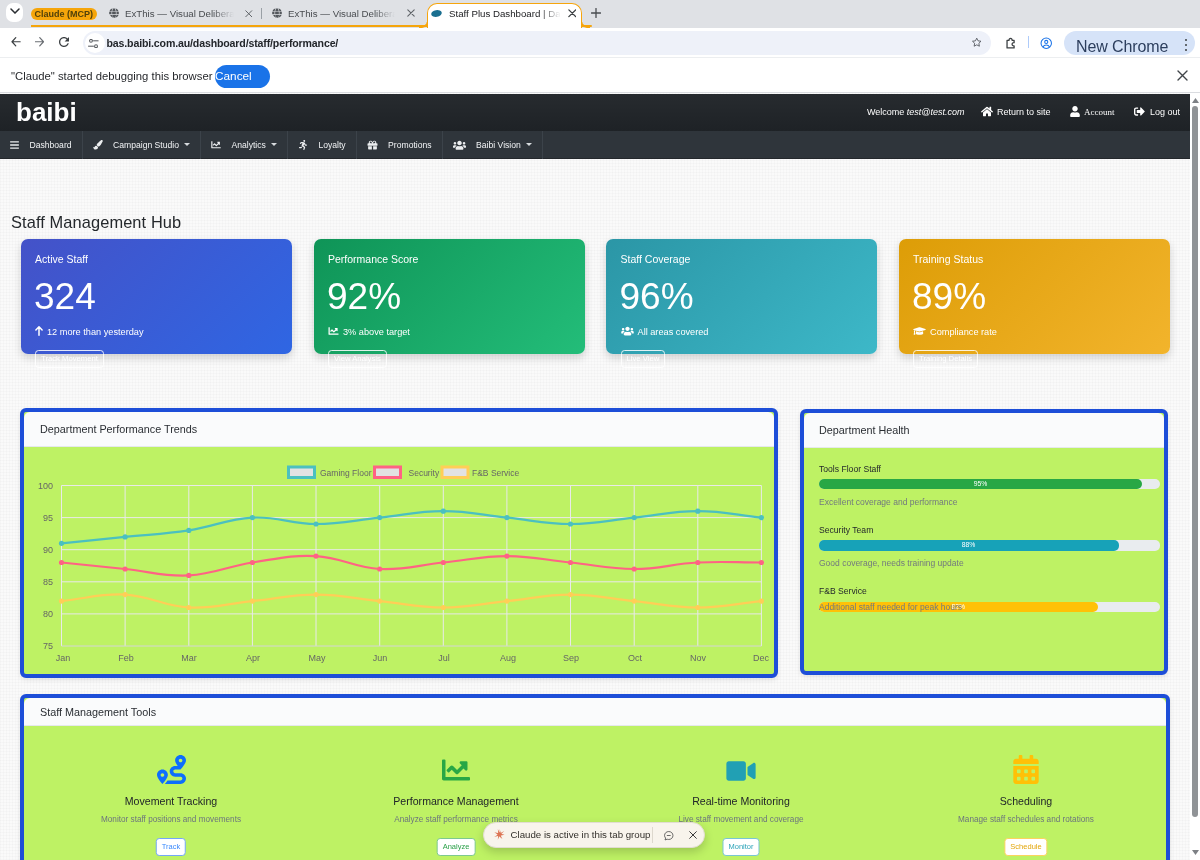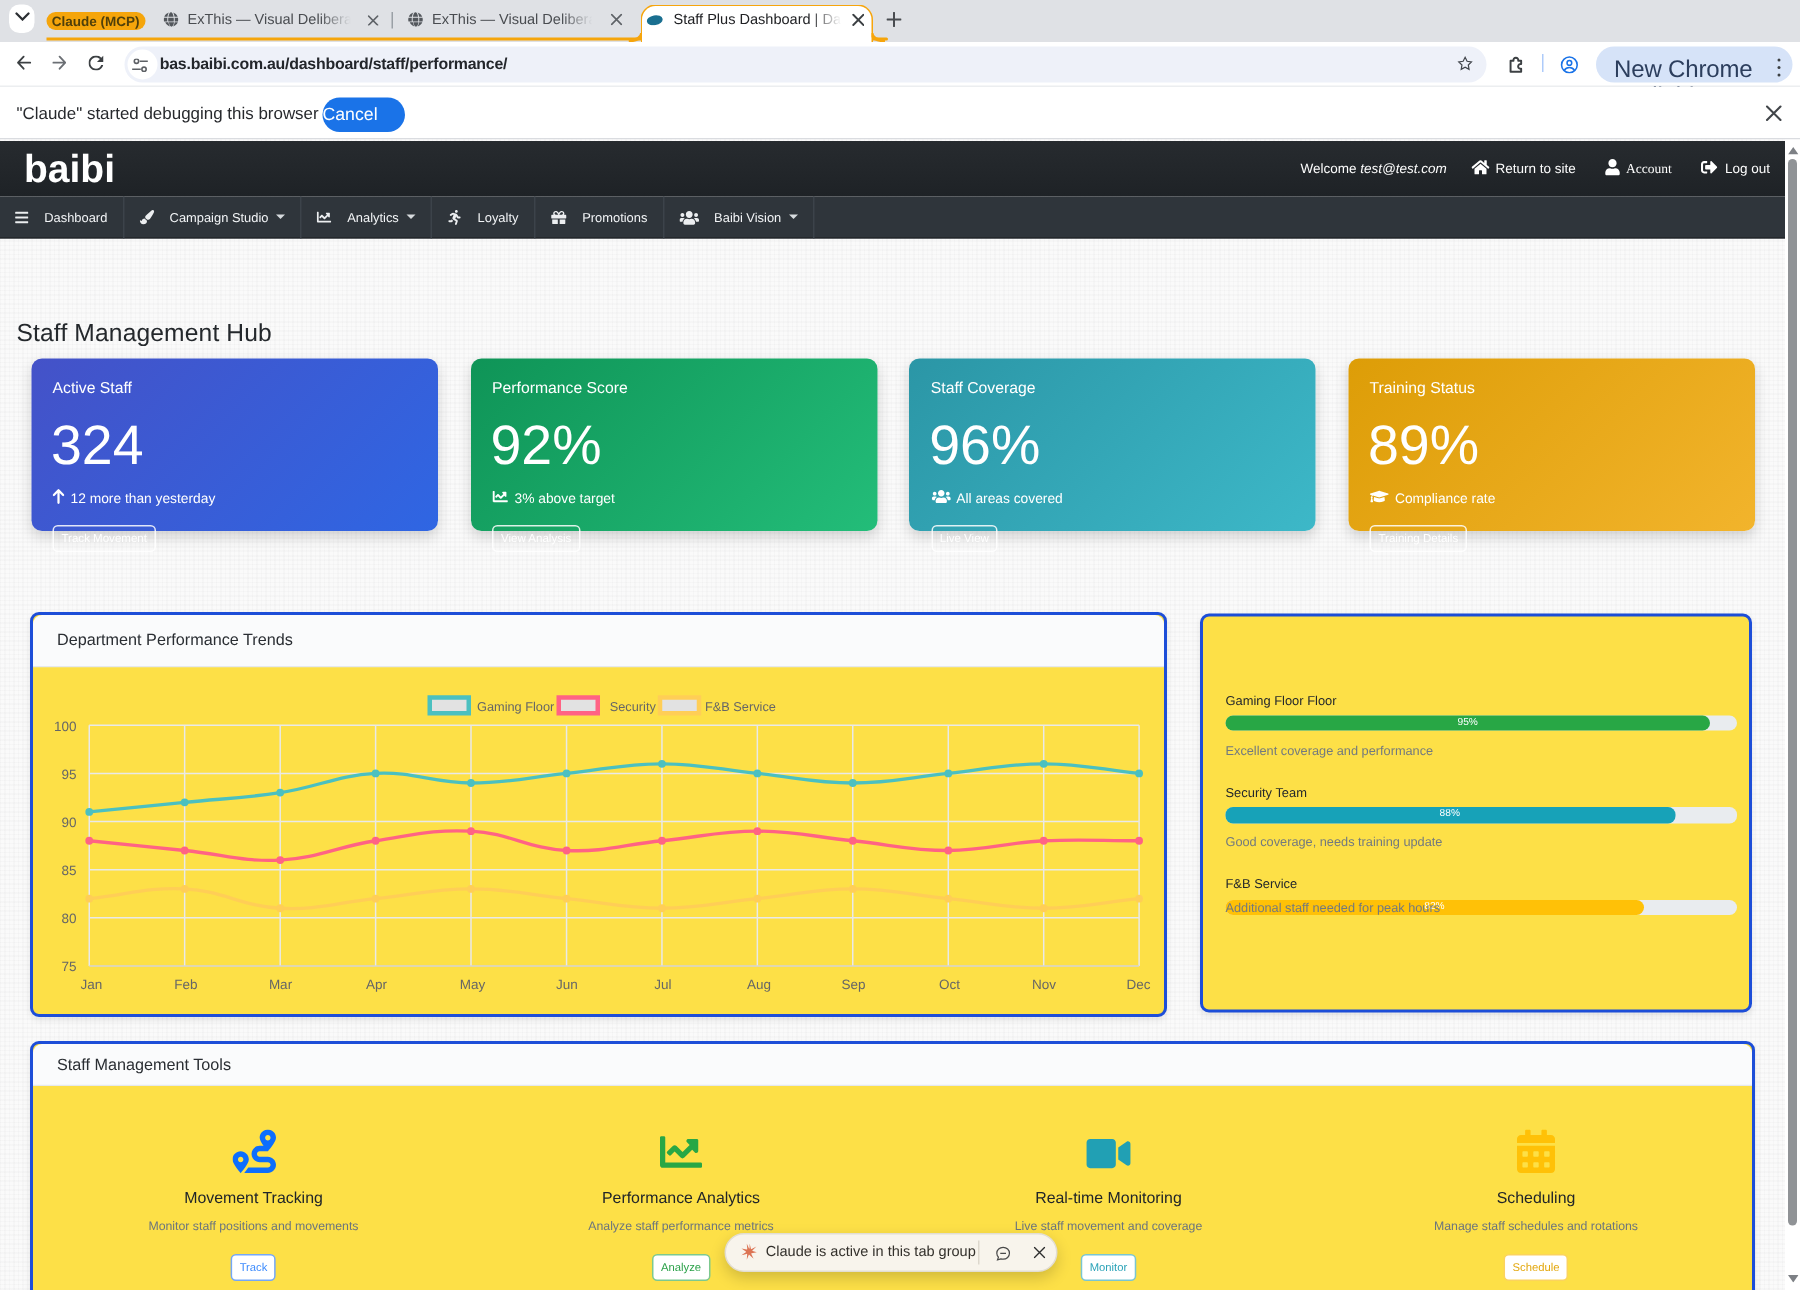--- a/index.html
+++ b/index.html
@@ -42,21 +42,21 @@
 .scard .lbl { position:absolute; left:14.5px; top:14px; font-size:10.5px; }
 .scard .num { position:absolute; left:13.5px; top:36.5px; font-size:37px; }
 .scard .sub { position:absolute; left:14.5px; top:86.5px; font-size:9.2px; }
 .scard .btn { position:absolute; left:14.5px; top:111px; height:17.5px; line-height:15.5px; border:1px solid rgba(255,255,255,0.85); border-radius:3.5px; padding:0 5px; font-size:7.7px; color:#fff; }
 #sc1 { left:20.5px; background:linear-gradient(135deg,#4452c8,#2f66e3); }
 #sc2 { left:313.5px; background:linear-gradient(135deg,#0f9457,#23bd79); }
 #sc3 { left:606px; background:linear-gradient(135deg,#2b96a6,#3db8c8); }
 #sc4 { left:898.5px; background:linear-gradient(135deg,#dd9d07,#f2b42c); }
 
 
-.wcard { background:#fde047; border:2px solid #1d4ed8; border-radius:6px; box-shadow:0 2px 5px rgba(0,0,0,0.09); }
+.wcard { background:#bef264; border:4px solid #1d4ed8; border-radius:6px; box-shadow:0 2px 5px rgba(0,0,0,0.09); }
 .whead { border-bottom:1px solid #e6e9ec; background:#fafbfc; border-radius:6px 6px 0 0; font-size:10.8px; color:#2a2e33; }
 #chartcard { left:20px; top:408px; width:758px; height:270px; }
 #chartcard .whead { height:35px; line-height:35px; padding-left:16px; }
 #healthcard { left:800px; top:408.5px; width:368px; height:266px; }
 #healthcard .whead { height:35px; line-height:35px; padding-left:15px; }
 #toolscard { left:20px; top:694px; width:1150px; height:200px; }
 #toolscard .whead { height:28px; line-height:28px; padding-left:16px; }
 
 .hlabel { position:absolute; left:15px; font-size:8.6px; color:#24282c; }
 .hbar { position:absolute; left:14.5px; width:341px; height:10.5px; background:#e9ecef; border-radius:5px; }
@@ -322,21 +322,22 @@
       <text x="296" y="30" font-size="8.5" fill="#666">Gaming Floor</text>
       <rect x="350.5" y="21" width="26" height="10.5" fill="#e2e2e2" stroke="#FF6384" stroke-width="3"></rect>
       <text x="384.5" y="30" font-size="8.5" fill="#666">Security</text>
       <rect x="418" y="21" width="26" height="10.5" fill="#e2e2e2" stroke="#FFCE56" stroke-width="3"></rect>
       <text x="448" y="30" font-size="8.5" fill="#666">F&amp;B Service</text>
     </g>
   </svg>
 </div>
 
 <div class="abs wcard" id="healthcard">
-  <div class="hlabel" style="top:51px;">Gaming Floor Floor</div>
+  <div class="whead">Department Health</div>
+  <div class="hlabel" style="top:51px;">Tools Floor Staff</div>
   <div class="hbar" style="top:66px;">
         <div class="hfill" style="width:95%;background:#28a745;">95%</div>
       </div>
   <div class="hcap" style="top:84px;">Excellent coverage and performance</div>
   <div class="hlabel" style="top:112px;">Security Team</div>
   <div class="hbar" style="top:127.5px;">
         <div class="hfill" style="width:88%;background:#17a2b8;">88%</div>
       </div>
   <div class="hcap" style="top:145.5px;">Good coverage, needs training update</div>
   <div class="hlabel" style="top:173.5px;">F&amp;B Service</div>
@@ -354,21 +355,21 @@
             <path fill="#0d6efd" d="M416 320h-96c-17.6 0-32-14.4-32-32s14.4-32 32-32h96s96-107 96-160-43-96-96-96-96 43-96 96c0 25.5 22.2 63.4 45.3 96H320c-52.9 0-96 43.1-96 96s43.1 96 96 96h96c17.6 0 32 14.4 32 32s-14.4 32-32 32H185.5c-16 24.8-33.8 47.7-47.3 64H416c52.9 0 96-43.1 96-96s-43.1-96-96-96zm0-256c17.7 0 32 14.3 32 32s-14.3 32-32 32-32-14.3-32-32 14.3-32 32-32zM96 256c-53 0-96 43-96 96s96 160 96 160 96-107 96-160-43-96-96-96zm0 128c-17.7 0-32-14.3-32-32s14.3-32 32-32 32 14.3 32 32-14.3 32-32 32z"></path>
           </svg>
       <div class="ttitle">Movement Tracking</div>
       <div class="tcap">Monitor staff positions and movements</div>
       <div class="tbtn" style="color:#3d8bfd;border-color:#74a7f8;">Track</div>
     </div>
     <div class="tcol" style="left:289.5px;">
       <svg style="margin-top:30px;" width="28" height="28" viewBox="0 0 512 512">
             <path fill="#28a745" d="M496 384H64V80c0-8.8-7.2-16-16-16H16C7.2 64 0 71.2 0 80v336c0 17.7 14.3 32 32 32h464c8.8 0 16-7.2 16-16v-32c0-8.8-7.2-16-16-16zM464 96H345.9c-21.4 0-32.1 25.9-17 41l32.4 32.4-86.3 86.4-73.4-73.4c-12.5-12.5-32.8-12.5-45.3 0l-68.7 68.7c-6.2 6.2-6.2 16.4 0 22.6l22.6 22.6c6.2 6.2 16.4 6.2 22.6 0l45.2-45.2 73.4 73.4c12.5 12.5 32.8 12.5 45.3 0l96-96 32.4 32.4c15.1 15.1 41 4.4 41-17V112c0-8.8-7.2-16-17-16z"></path>
           </svg>
-      <div class="ttitle">Performance Analytics</div>
+      <div class="ttitle">Performance Management</div>
       <div class="tcap">Analyze staff performance metrics</div>
       <div class="tbtn" style="color:#2ba149;border-color:#7dc98f;">Analyze</div>
     </div>
     <div class="tcol" style="left:574.5px;">
       <svg style="margin-top:32px;" width="30" height="26" viewBox="0 0 576 512">
             <path fill="#21a0b4" d="M336.2 64H47.8C21.4 64 0 85.4 0 111.8v288.4C0 426.6 21.4 448 47.8 448h288.4c26.4 0 47.8-21.4 47.8-47.8V111.8c0-26.4-21.4-47.8-47.8-47.8zm189.4 37.7L416 177.3v157.4l109.6 75.5c21.2 14.6 50.4-.3 50.4-25.8V127.5c0-25.4-29.1-40.4-50.4-25.8z"></path>
           </svg>
       <div class="ttitle">Real-time Monitoring</div>
       <div class="tcap">Live staff movement and coverage</div>
       <div class="tbtn" style="color:#2ba3b8;border-color:#79c6d2;">Monitor</div>

